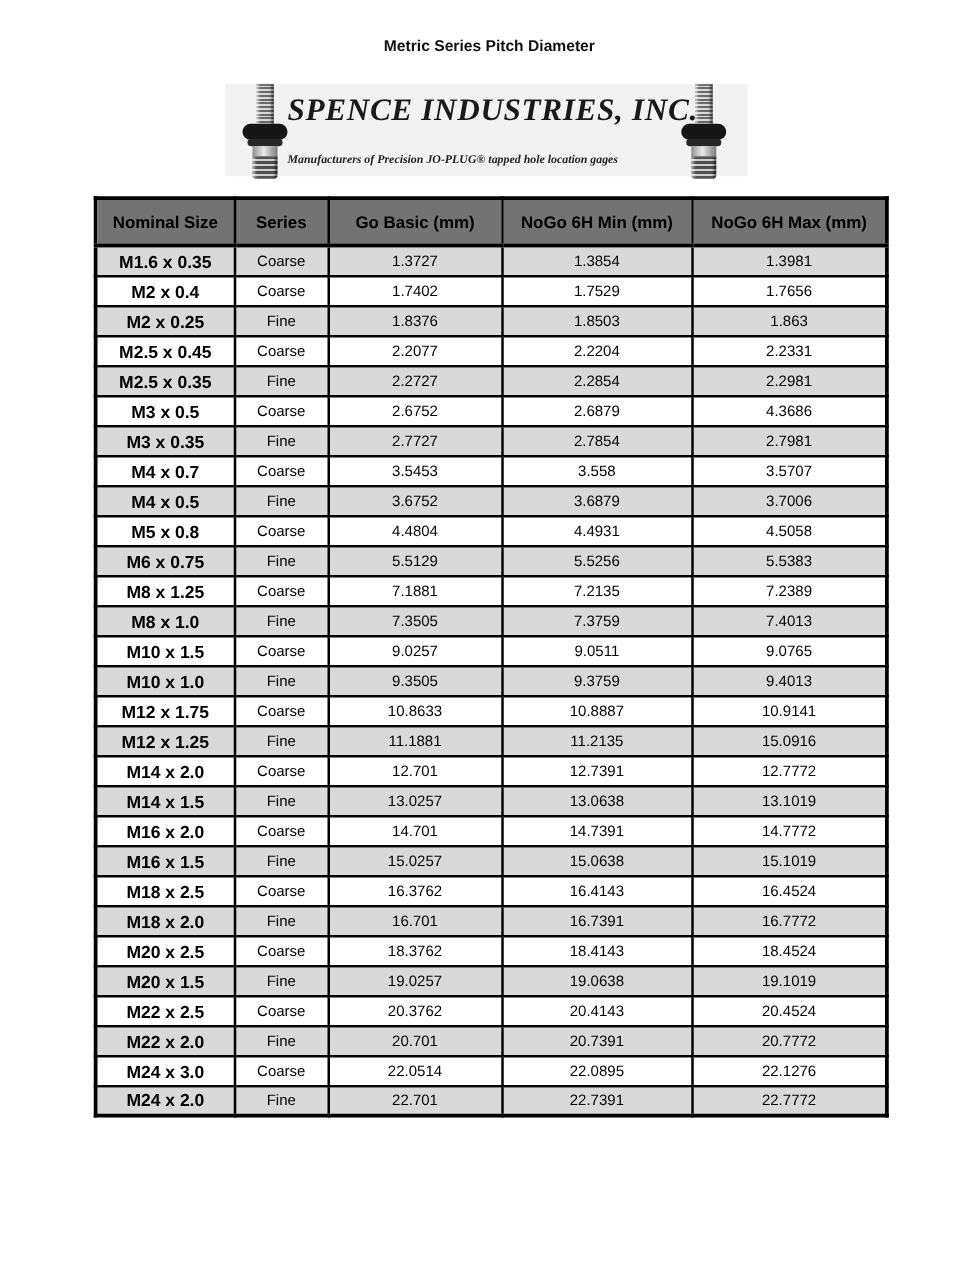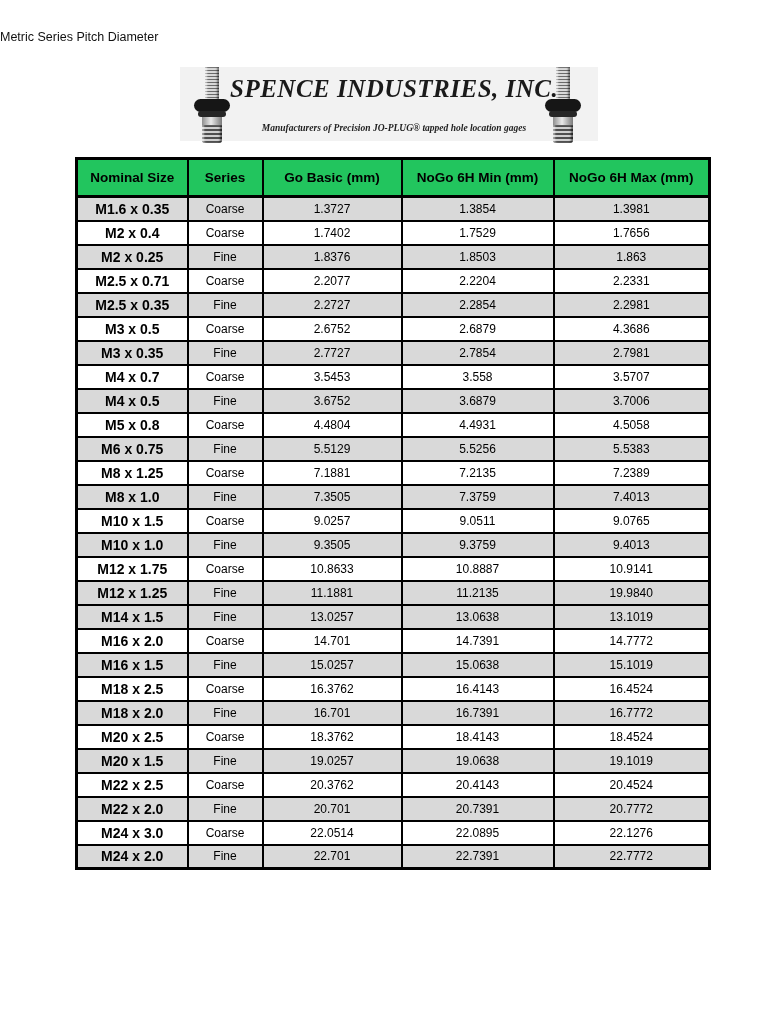--- a/index.html
+++ b/index.html
@@ -9,36 +9,36 @@
     position: relative;
     font-family: "Liberation Sans", sans-serif;
     color: #000;
     overflow: hidden;
   }
 
   
   .doc-title {
     position: absolute;
     top: 30px; left: 0; width: 783px;
-    text-align: left;
+    text-align: center;
     font-size: 12.5px;
     color: #111;
+    font-weight: bold;
   }
 
   
   .logo-band {
     position: absolute;
     left: 180px; top: 67px;
     width: 418px; height: 74px;
     background: #f2f2f2;
   }
   .logo-text {
     position: absolute;
     left: 50px; right: 40px; top: 8px;
-    text-align: center;
   }
   .company-name {
     font-family: "Liberation Serif", serif;
     font-weight: bold;
     font-style: italic;
     font-size: 25px;
     letter-spacing: 0.5px;
     color: #1a1a1a;
     white-space: nowrap;
   }
@@ -93,21 +93,21 @@
     border: 2px solid #000;
     text-align: center;
     vertical-align: middle;
     overflow: hidden;
     white-space: nowrap;
   }
   table.spec th {
     height: 38px;
     font-size: 13.5px;
     font-weight: bold;
-    background: #22c55e;
+    background: #737373;
     border-bottom: 3px solid #000;
   }
   table.spec td {
     height: 24px;
     font-size: 12px;
     background: #ffffff;
   }
   table.spec td:first-child { font-weight: bold; font-size: 14px; }
   table.spec tr.shaded td { background: #d9d9d9; }
   col.c0 { width: 111px; }
@@ -175,21 +175,21 @@
         <td>1.7656</td>
       </tr>
       <tr class="shaded">
         <td>M2 x 0.25</td>
         <td>Fine</td>
         <td>1.8376</td>
         <td>1.8503</td>
         <td>1.863</td>
       </tr>
       <tr>
-        <td>M2.5 x 0.71</td>
+        <td>M2.5 x 0.45</td>
         <td>Coarse</td>
         <td>2.2077</td>
         <td>2.2204</td>
         <td>2.2331</td>
       </tr>
       <tr class="shaded">
         <td>M2.5 x 0.35</td>
         <td>Fine</td>
         <td>2.2727</td>
         <td>2.2854</td>
@@ -270,21 +270,28 @@
         <td>Coarse</td>
         <td>10.8633</td>
         <td>10.8887</td>
         <td>10.9141</td>
       </tr>
       <tr class="shaded">
         <td>M12 x 1.25</td>
         <td>Fine</td>
         <td>11.1881</td>
         <td>11.2135</td>
-        <td>19.9840</td>
+        <td>15.0916</td>
+      </tr>
+      <tr>
+        <td>M14 x 2.0</td>
+        <td>Coarse</td>
+        <td>12.701</td>
+        <td>12.7391</td>
+        <td>12.7772</td>
       </tr>
       <tr class="shaded">
         <td>M14 x 1.5</td>
         <td>Fine</td>
         <td>13.0257</td>
         <td>13.0638</td>
         <td>13.1019</td>
       </tr>
       <tr>
         <td>M16 x 2.0</td>

